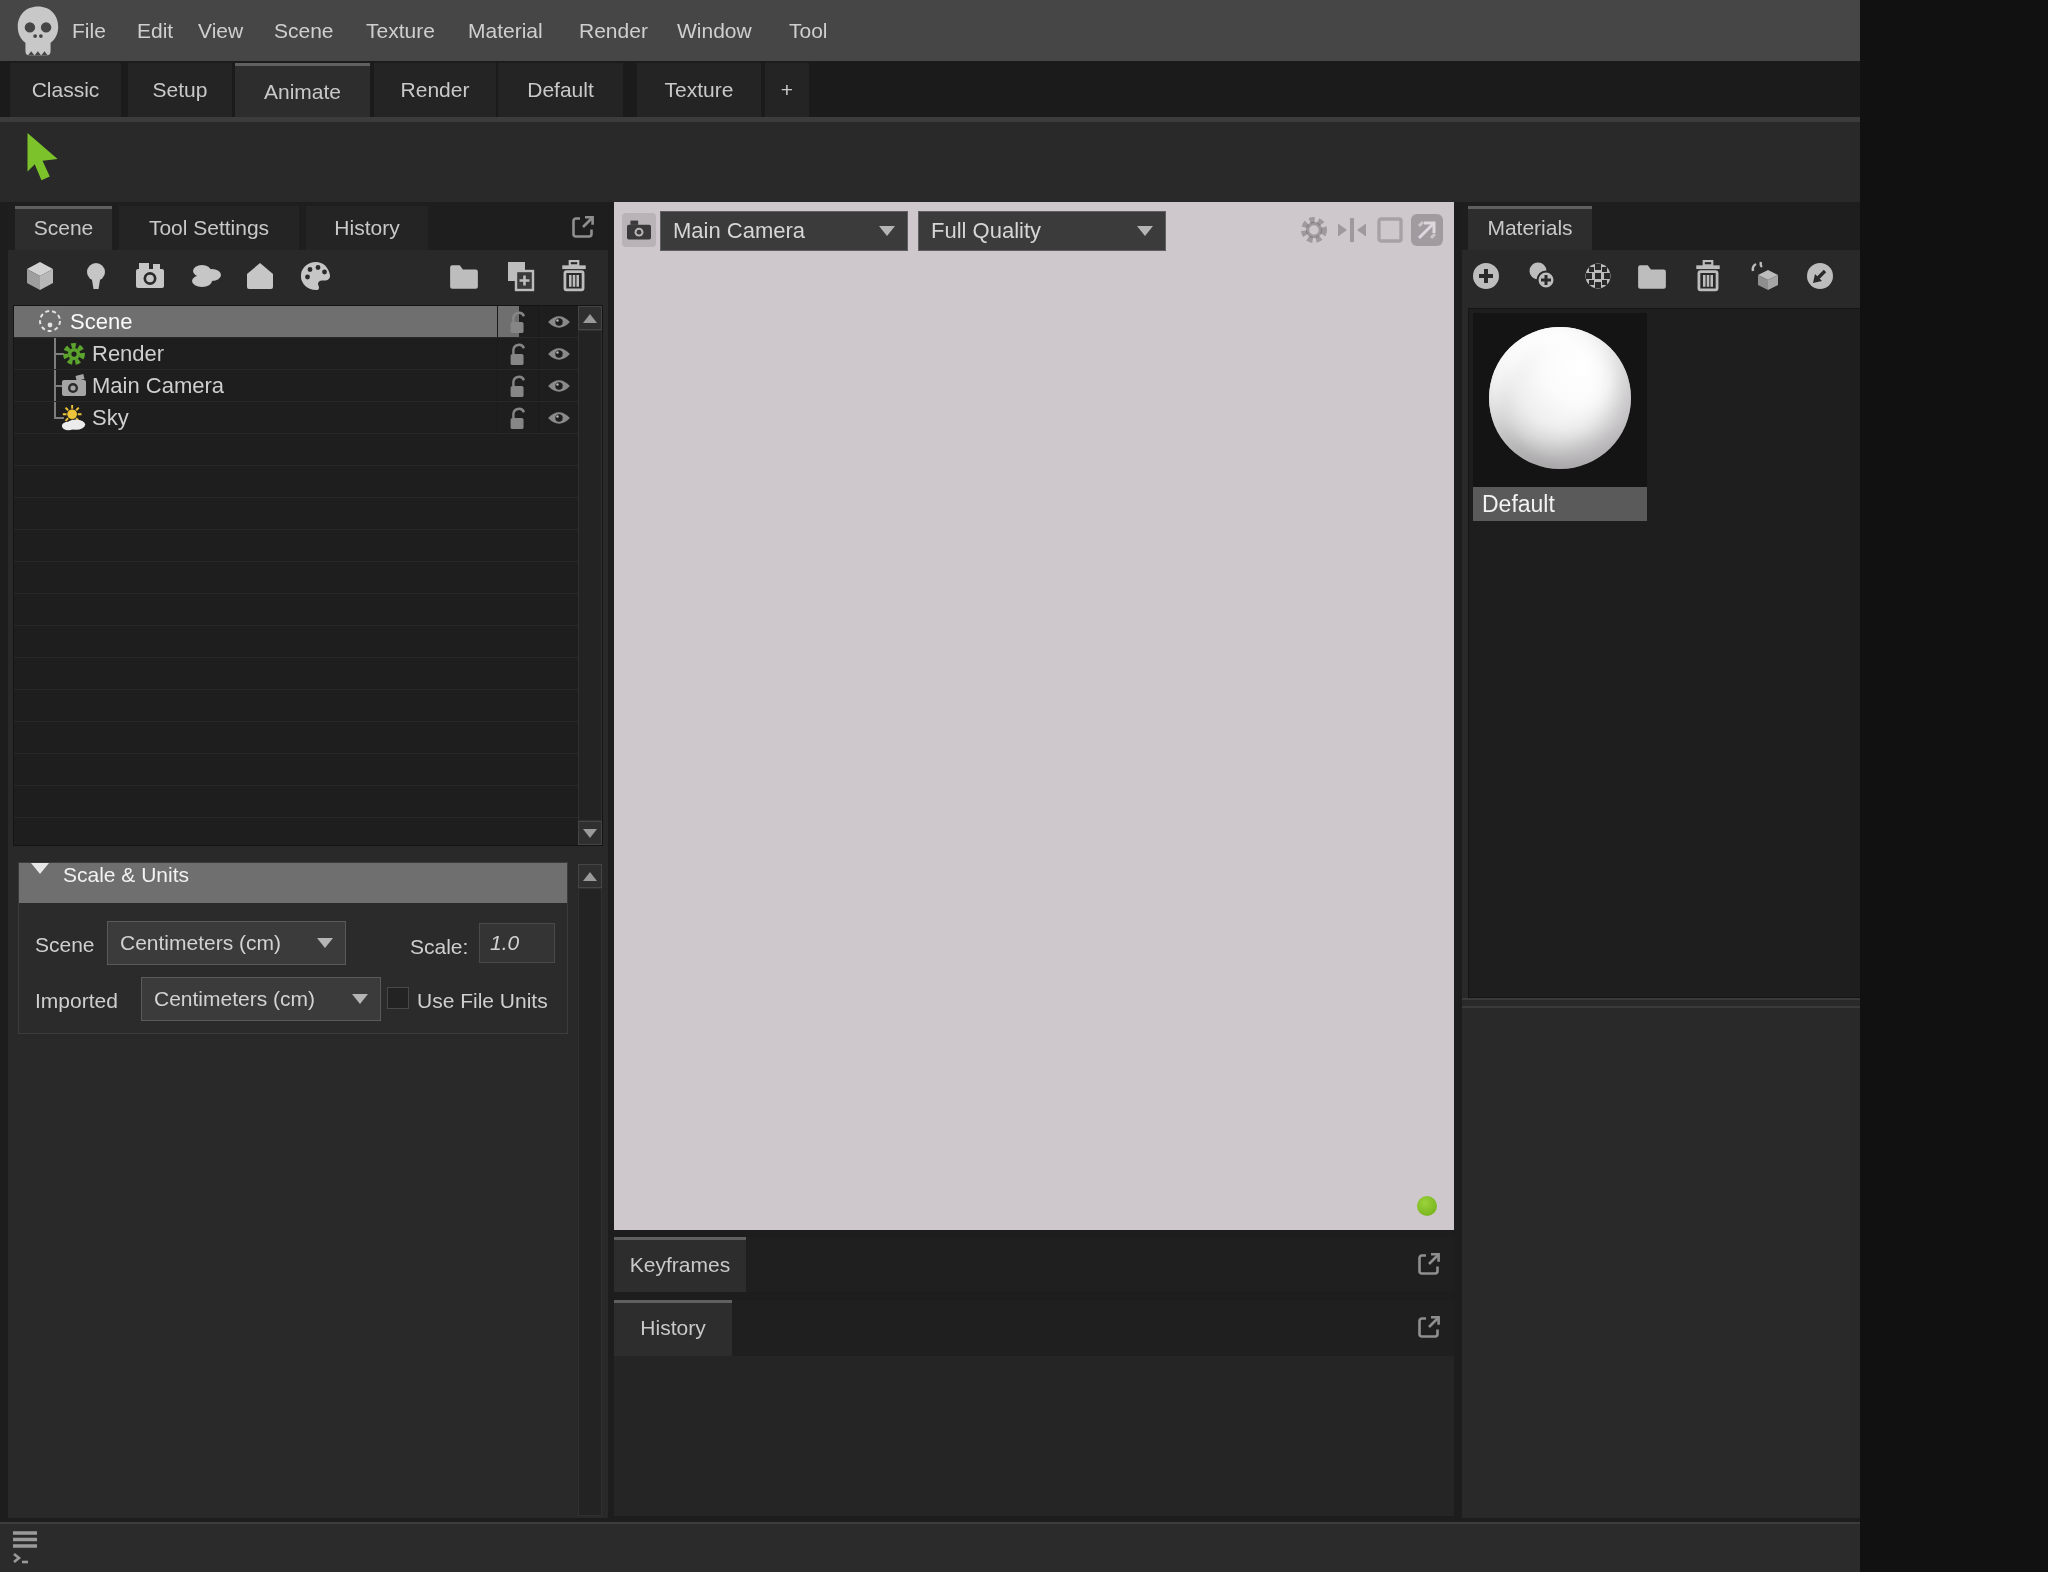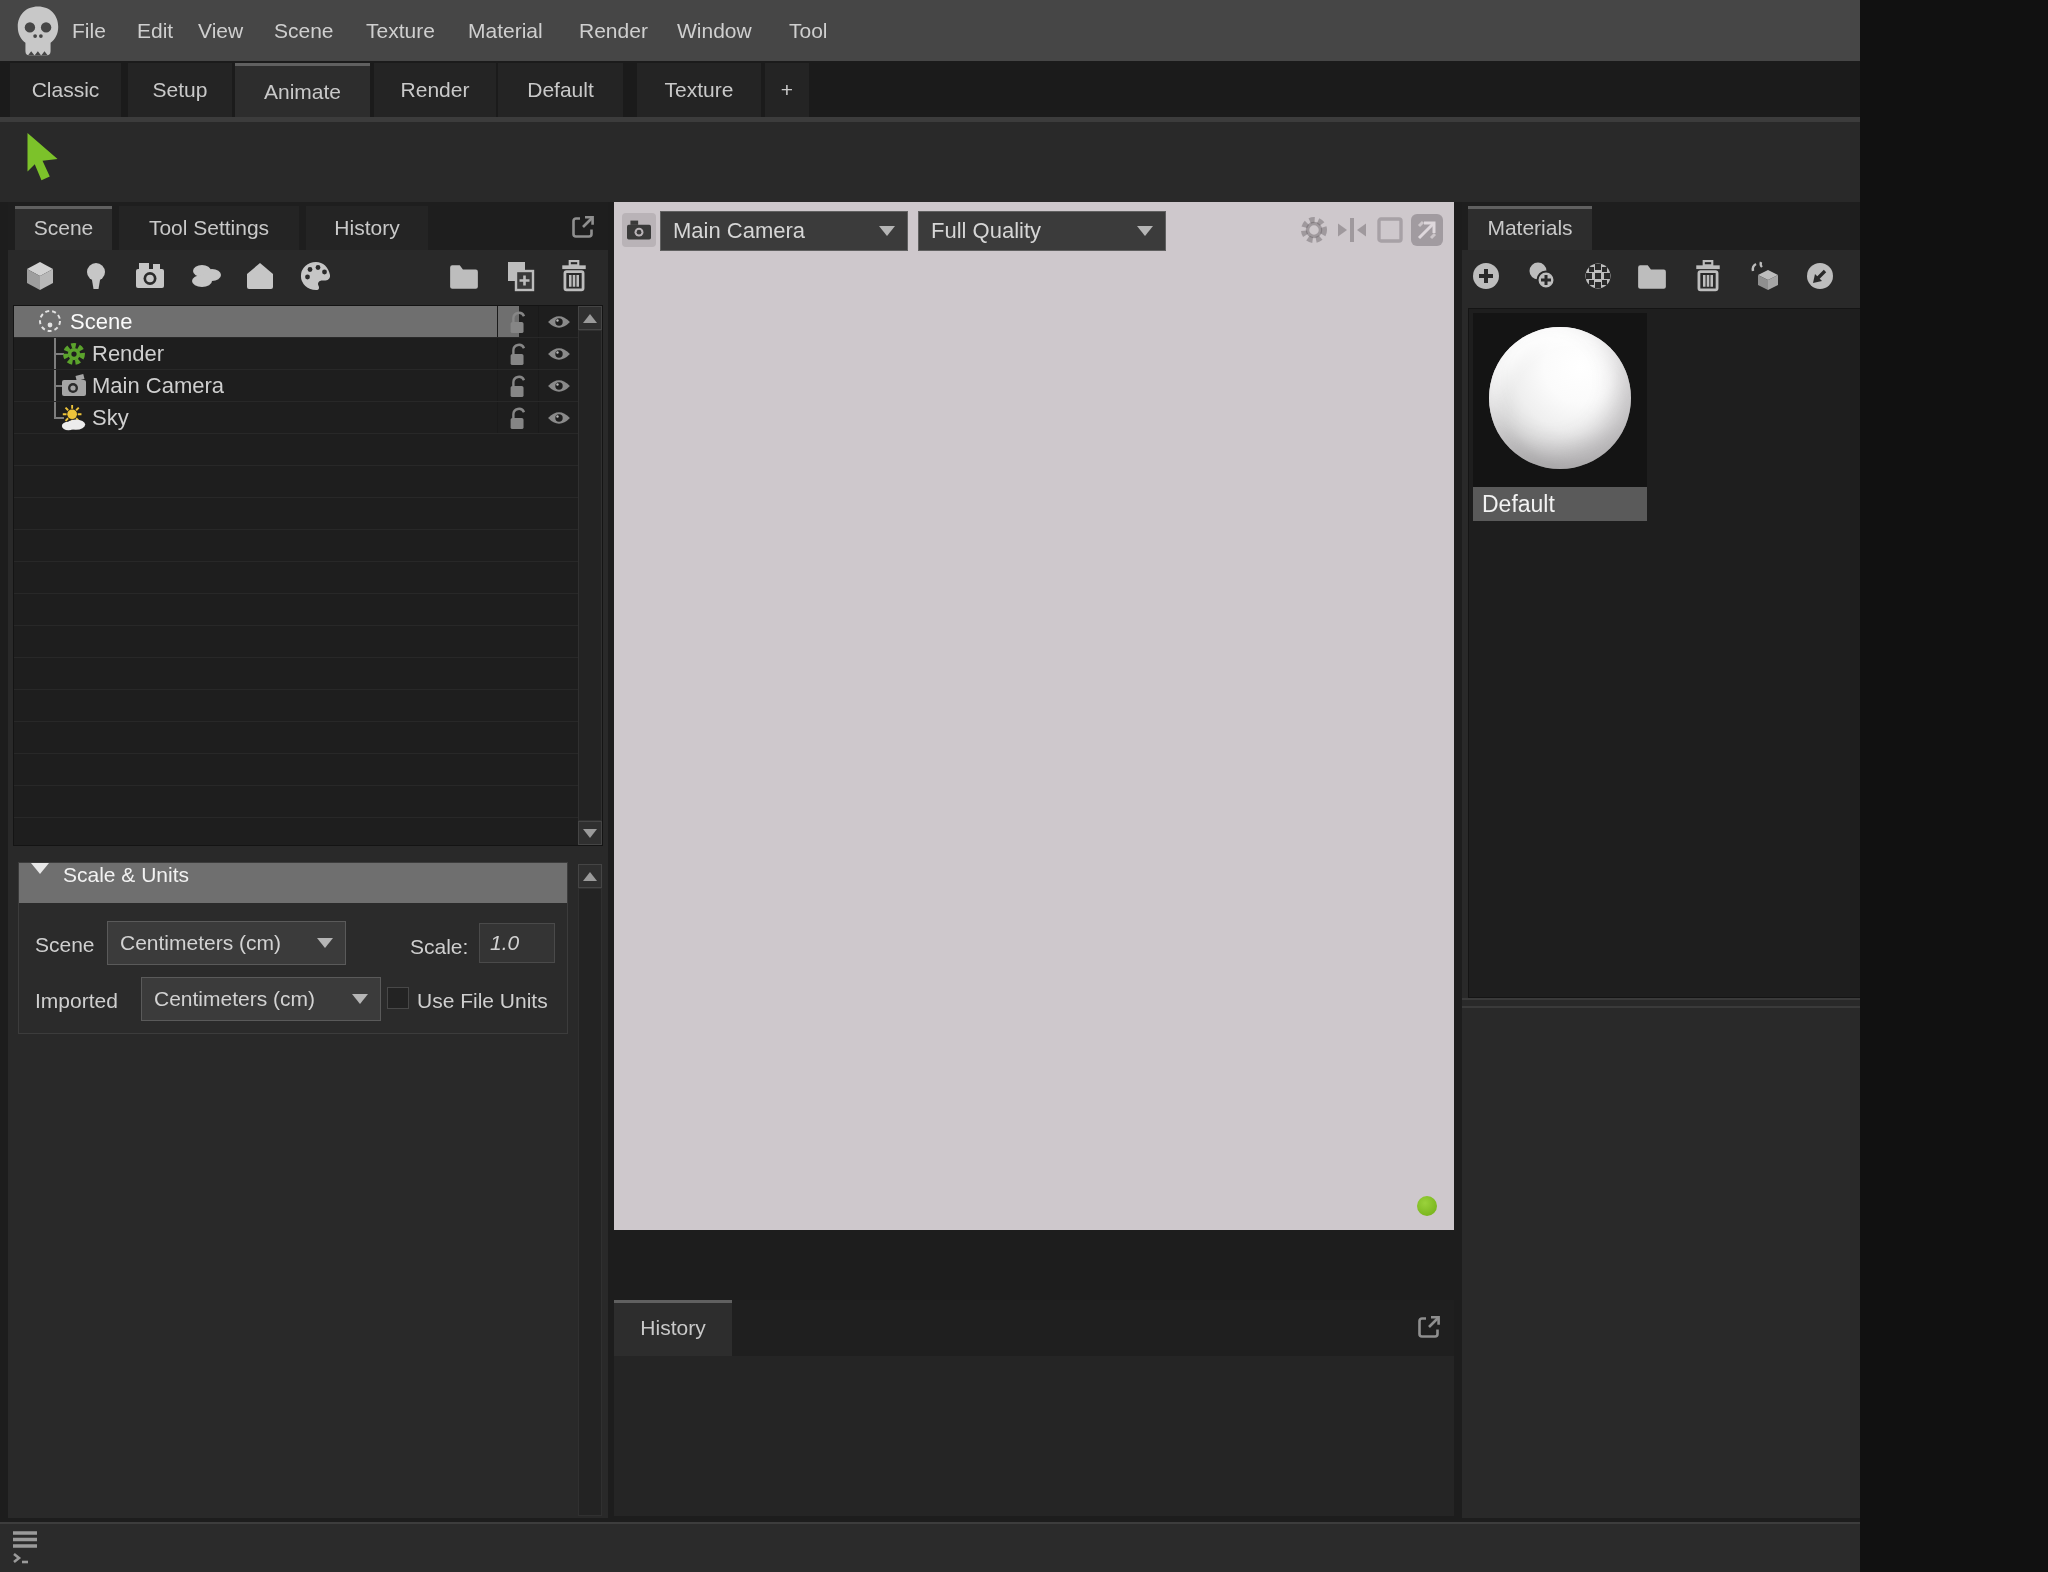--- a/index.html
+++ b/index.html
@@ -435,20 +435,32 @@
           <path d="M9 25 L23 11"></path>
             <path d="M14 10 h10 v10"></path>
           <path d="M9 13 l4 -4 M21 25 l4 -4" opacity="0.7"></path>
         </g>
       </svg>
     </div>
 
     <div class="green-dot" style="left:803px;top:994px"></div>
   </div>
 
+  <div class="bar" style="left:614px;top:1237px;width:840px;height:55px">
+    <div class="tab active" style="left:0;top:0;width:132px">Keyframes</div>
+    <div class="abs popout" style="left:802px;top:14px">
+      <svg width="26" height="26" viewBox="0 0 26 26">
+        <g stroke="#8f8f8f" stroke-width="2.6" fill="none">
+          <path d="M10 4.5 H6 a2.5 2.5 0 0 0 -2.5 2.5 V20 a2.5 2.5 0 0 0 2.5 2.5 H19 a2.5 2.5 0 0 0 2.5 -2.5 v-4.5"></path>
+          <path d="M13 13 L22 4"></path>
+            <path d="M15 3.2 h7.6 v7.6"></path>
+        </g>
+      </svg>
+    </div>
+  </div>
 
   <div class="bar" style="left:614px;top:1300px;width:840px;height:56px">
     <div class="tab active" style="left:0;top:0;width:118px">History</div>
     <div class="abs popout" style="left:802px;top:14px">
       <svg width="26" height="26" viewBox="0 0 26 26">
         <g stroke="#8f8f8f" stroke-width="2.6" fill="none">
           <path d="M10 4.5 H6 a2.5 2.5 0 0 0 -2.5 2.5 V20 a2.5 2.5 0 0 0 2.5 2.5 H19 a2.5 2.5 0 0 0 2.5 -2.5 v-4.5"></path>
           <path d="M13 13 L22 4"></path>
             <path d="M15 3.2 h7.6 v7.6"></path>
         </g>

